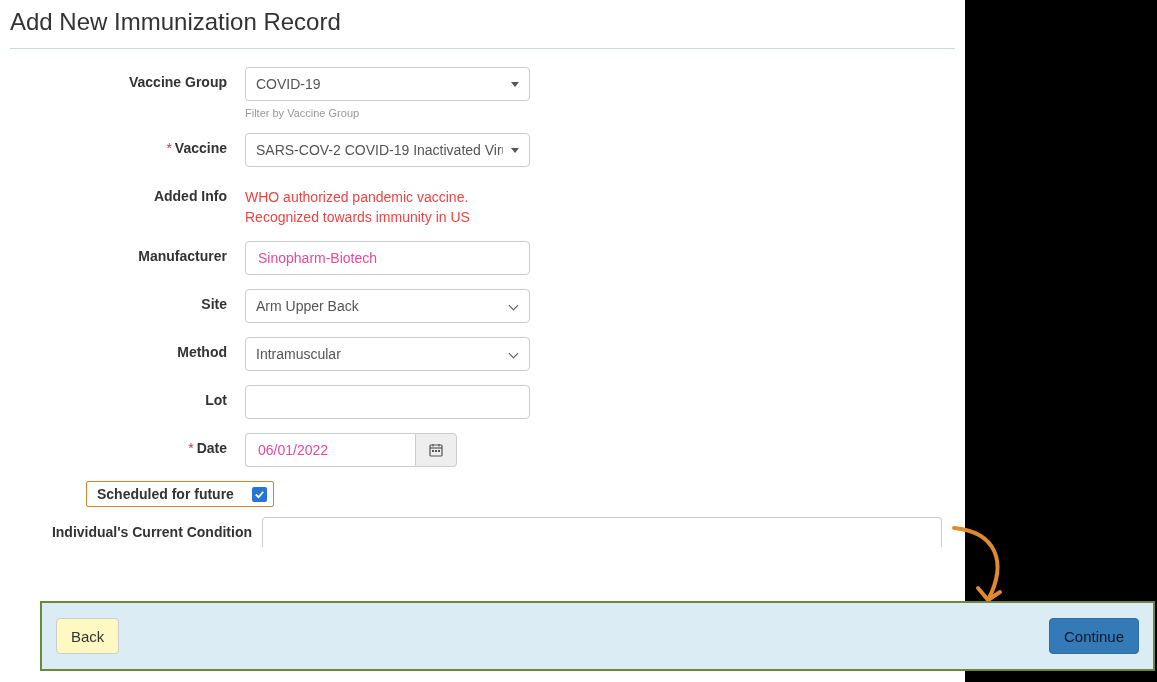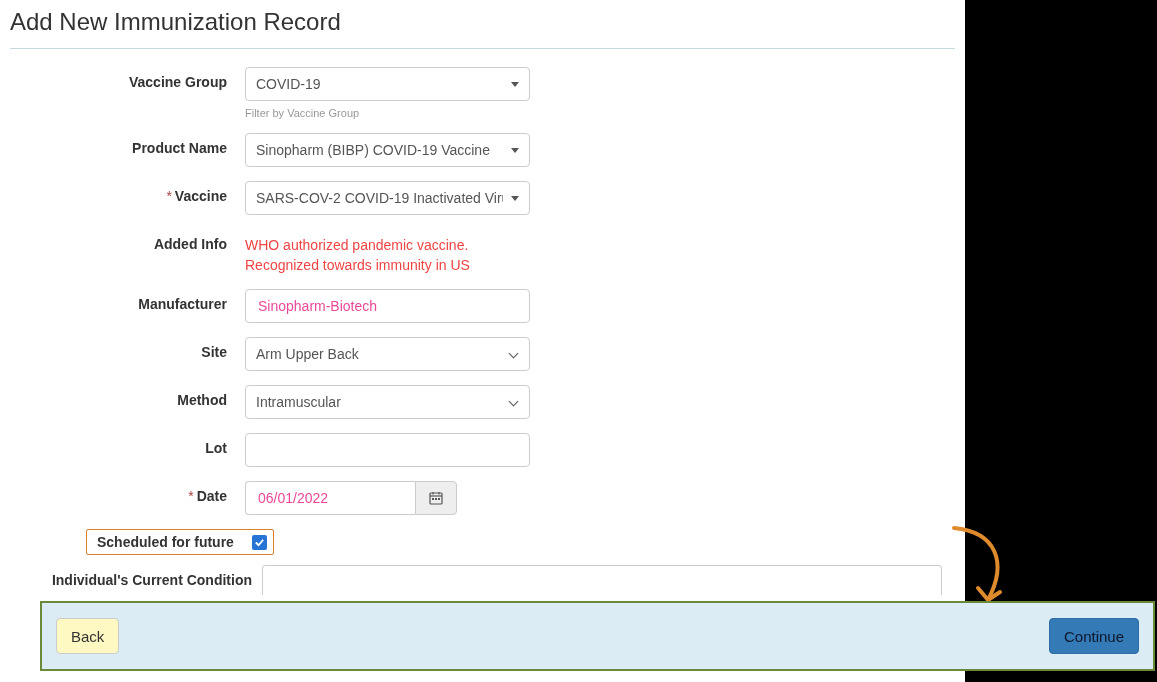--- a/index.html
+++ b/index.html
@@ -215,29 +215,20 @@
       <div class="form-label">Vaccine Group</div>
       <div class="form-ctrl">
         <div class="combo">
           <span class="val">COVID-19</span>
           <span class="caret-down"></span>
         </div>
         <div class="help-text">Filter by Vaccine Group</div>
       </div>
     </div>
 
-    <div class="form-row">
-      <div class="form-label">Product Name</div>
-      <div class="form-ctrl">
-        <div class="combo">
-          <span class="val">Sinopharm (BIBP) COVID-19 Vaccine</span>
-          <span class="caret-down"></span>
-        </div>
-      </div>
-    </div>
 
     <div class="form-row">
       <div class="form-label"><span class="req">*</span><span>Vaccine</span></div>
       <div class="form-ctrl">
         <div class="combo">
           <span class="val" style="max-width:250px;">SARS-COV-2 COVID-19 Inactivated Virus</span>
           <span class="caret-down"></span>
         </div>
       </div>
     </div>

